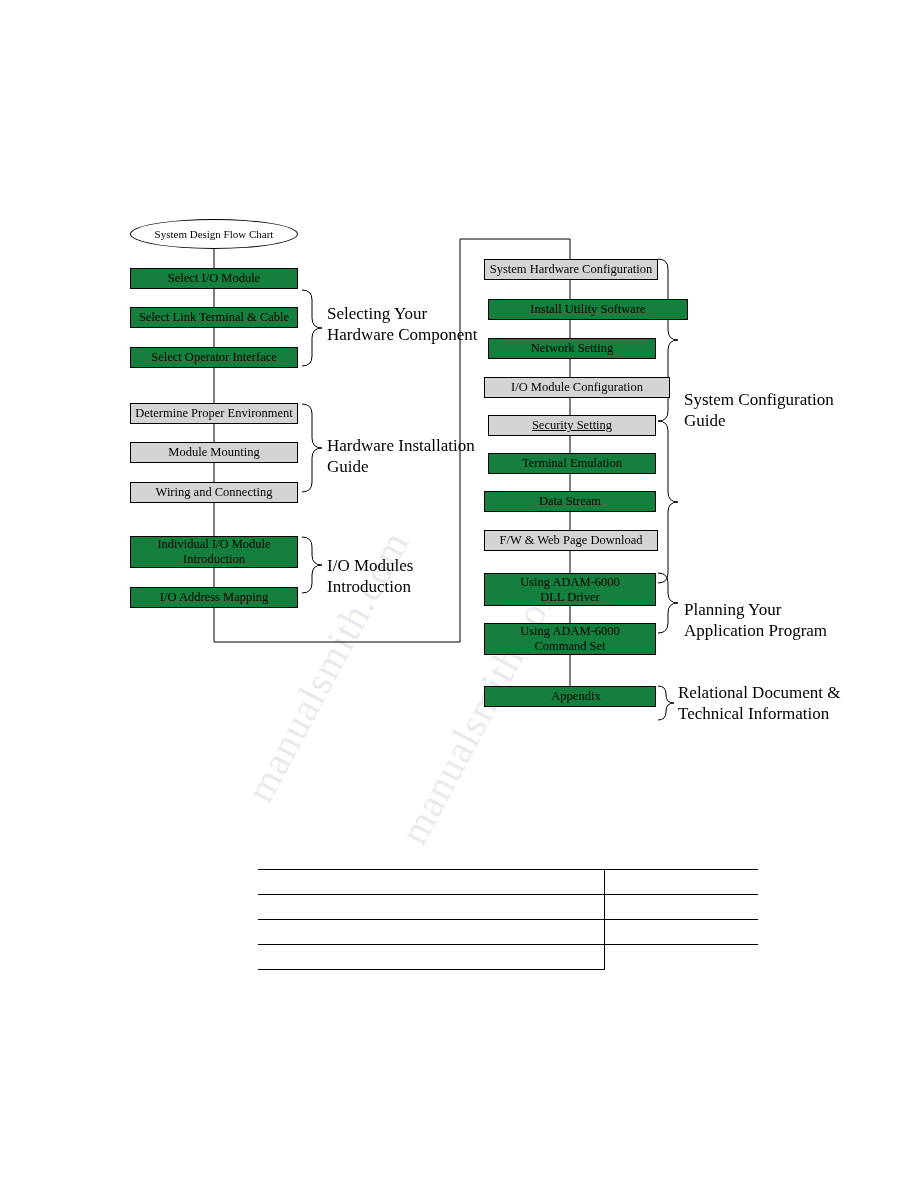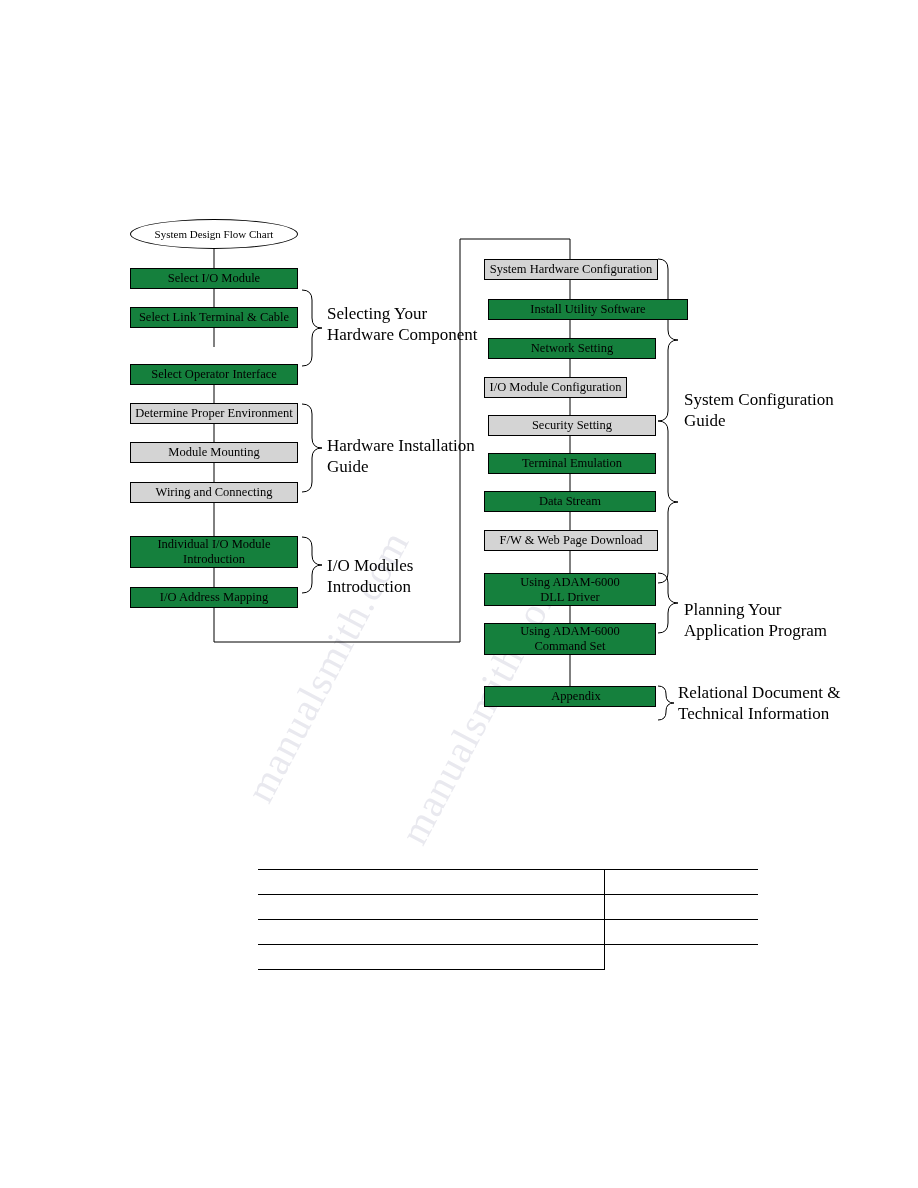--- a/index.html
+++ b/index.html
@@ -142,42 +142,42 @@
     <path d="M 658 573 q 10 0 10 10 l 0 10 q 0 10 10 10 q -10 0 -10 10 l 0 10 q 0 10 -10 10" fill="none" stroke="#000" stroke-width="1"></path>
     <path d="M 658 686 q 8 0 8 8 l 0 1 q 0 8 8 8 q -8 0 -8 8 l 0 1 q 0 8 -8 8" fill="none" stroke="#000" stroke-width="1"></path>
   </svg>
 
   <div class="diagram">
 
     <div class="ellipse" style="left:130px;top:219px;width:168px;height:30px;">System Design Flow Chart</div>
 
     <div class="node" style="left:130px;top:268px;width:168px;height:21px;">Select I/O Module</div>
     <div class="node" style="left:130px;top:307px;width:168px;height:21px;">Select Link Terminal &amp; Cable</div>
-    <div class="node" style="left:130px;top:364px;width:168px;height:21px;">Select Operator Interface</div>
+    <div class="node" style="left:130px;top:347px;width:168px;height:21px;">Select Operator Interface</div>
 
     <div class="node shaded" style="left:130px;top:403px;width:168px;height:21px;">Determine Proper Environment</div>
     <div class="node shaded" style="left:130px;top:442px;width:168px;height:21px;">Module Mounting</div>
     <div class="node shaded" style="left:130px;top:482px;width:168px;height:21px;">Wiring and Connecting</div>
 
     <div class="node two-line" style="left:130px;top:536px;width:168px;height:32px;white-space:pre-line;">Individual I/O Module
 Introduction</div>
     <div class="node" style="left:130px;top:587px;width:168px;height:21px;">I/O Address Mapping</div>
 
     <div class="label" style="left:327px;top:303px;">Selecting Your
 Hardware Component</div>
     <div class="label" style="left:327px;top:435px;">Hardware Installation
 Guide</div>
     <div class="label" style="left:327px;top:555px;">I/O Modules
 Introduction</div>
 
     <div class="node shaded" style="left:484px;top:259px;width:174px;height:21px;">System Hardware Configuration</div>
     <div class="node" style="left:488px;top:299px;width:200px;height:21px;">Install Utility Software</div>
     <div class="node" style="left:488px;top:338px;width:168px;height:21px;">Network Setting</div>
-    <div class="node shaded" style="left:484px;top:377px;width:143px;height:21px;">I/O Module Configuration</div>
-    <div class="node shaded" style="left:488px;top:415px;width:168px;height:21px;">Security Setting</div>
+    <div class="node shaded" style="left:484px;top:377px;width:186px;height:21px;">I/O Module Configuration</div>
+    <div class="node shaded" style="left:488px;top:415px;width:168px;height:21px;text-decoration:underline;">Security Setting</div>
     <div class="node" style="left:488px;top:453px;width:168px;height:21px;">Terminal Emulation</div>
     <div class="node" style="left:484px;top:491px;width:172px;height:21px;">Data Stream</div>
     <div class="node shaded" style="left:484px;top:530px;width:174px;height:21px;">F/W &amp; Web Page Download</div>
 
     <div class="node two-line" style="left:484px;top:573px;width:172px;height:33px;white-space:pre-line;">Using ADAM-6000
 DLL Driver</div>
     <div class="node two-line" style="left:484px;top:623px;width:172px;height:32px;white-space:pre-line;">Using ADAM-6000
 Command Set</div>
     <div class="node" style="left:484px;top:686px;width:172px;height:21px;padding-left:12px;">Appendix</div>
 

